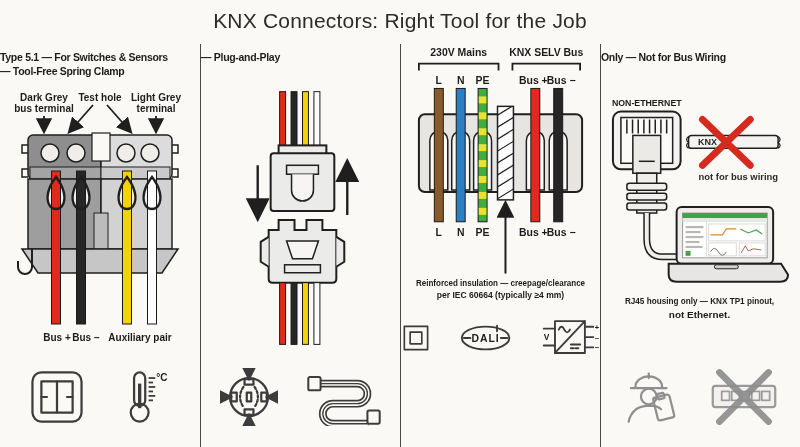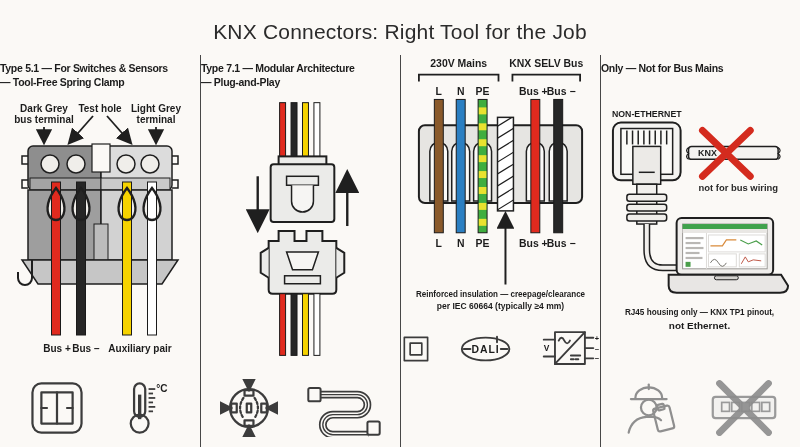--- a/index.html
+++ b/index.html
@@ -3,21 +3,21 @@
 <meta charset="utf-8">
 <style>
   :root{
     --bg:#fbf9f6; --ink:#1f1f1f;
     --wire-red:#e02a1e; --wire-black:#262626; --wire-yellow:#f6d300;
     --wire-brown:#8a5a2b; --wire-blue:#2b7fc2; --wire-green:#3fae3f; --wire-pe-yellow:#e9e22f;
     --terminal-dark:#8e8e8e; --terminal-light:#dcdcdc; --cross-red:#d42b1e; --ets-green:#3fa24c;
   }
   html,body{margin:0;padding:0}
   body{width:800px;height:447px;background:var(--bg);font-family:"Liberation Sans",sans-serif;color:var(--ink);overflow:hidden}
-  .title{margin:0;text-align:center;font-size:21px;font-weight:400;color:#2b2b2b;padding-top:20px;height:35px;letter-spacing:.2px}
+  .title{margin:0;text-align:center;font-size:21px;font-weight:400;color:#2b2b2b;padding-top:9px;height:35px;letter-spacing:.2px}
   .columns{display:grid;grid-template-columns:repeat(4,1fr);height:403px}
   .col{position:relative;overflow:hidden}
   .col + .col{border-left:1px solid #474747}
   .col-head{text-align:left;font-weight:bold;font-size:10.5px;line-height:1.32;padding-top:7px;height:38px;letter-spacing:-.3px;color:#1c1c1c}
   .col-head span{display:block;white-space:nowrap}
   .main-svg{display:block;width:100%;height:265px}
   .icon-row{display:flex;justify-content:center;align-items:center;gap:28px;height:86px}
   
   .st{font-family:"Liberation Sans",sans-serif;font-weight:bold;fill:#1c1c1c;text-anchor:middle}
   .stn{font-family:"Liberation Sans",sans-serif;font-weight:bold;fill:#2a2a2a;text-anchor:middle}
@@ -126,21 +126,20 @@
             <line x1="31" y1="25" x2="37" y2="25"></line>
             <line x1="31" y1="29" x2="35" y2="29"></line>
           </g>
           <text class="st" font-size="9" x="43" y="12">°C</text>
         </svg>
       </div>
     </section>
 
     <section class="col">
       <header class="col-head">
-        <span>Type 7.1 — Modular Architecture</span>
         <span>— Plug-and-Play</span>
       </header>
       <svg class="main-svg" viewBox="0 0 200 265">
         <defs>
           <marker id="ahB" markerWidth="10" markerHeight="10" refX="7" refY="5" orient="auto">
             <path d="M0,0 L10,5 L0,10 Z" fill="#1f1f1f"></path>
           </marker>
         </defs>
 
         <g>
@@ -301,21 +300,21 @@
           <line class="ic" x1="48" y1="32" x2="57" y2="32" stroke-width="1.6"></line>
           <text class="st" font-size="8" x="61" y="13">+</text>
           <text class="st" font-size="8" x="61" y="25">~</text>
           <text class="st" font-size="8" x="61" y="35">−</text>
         </svg>
       </div>
     </section>
 
     <section class="col">
       <header class="col-head">
-        <span>Only — Not for Bus Mains</span>
+        <span>Only — Not for Bus Wiring</span>
       </header>
       <svg class="main-svg" viewBox="0 0 200 265">
         <text class="st" font-size="10" x="46" y="16" textLength="70" lengthAdjust="spacingAndGlyphs">NON-ETHERNET</text>
 
         <g>
           <rect x="12" y="22" width="68" height="58" rx="8" fill="#f4f3f1" stroke="#1f1f1f" stroke-width="2"></rect>
           <rect x="20" y="28" width="52" height="46" fill="#fbfaf8" stroke="#1f1f1f" stroke-width="1.5"></rect>
           <g stroke="#1f1f1f" stroke-width="1.5">
             <line x1="26" y1="30" x2="26" y2="44"></line>
             <line x1="31.7" y1="30" x2="31.7" y2="44"></line>

